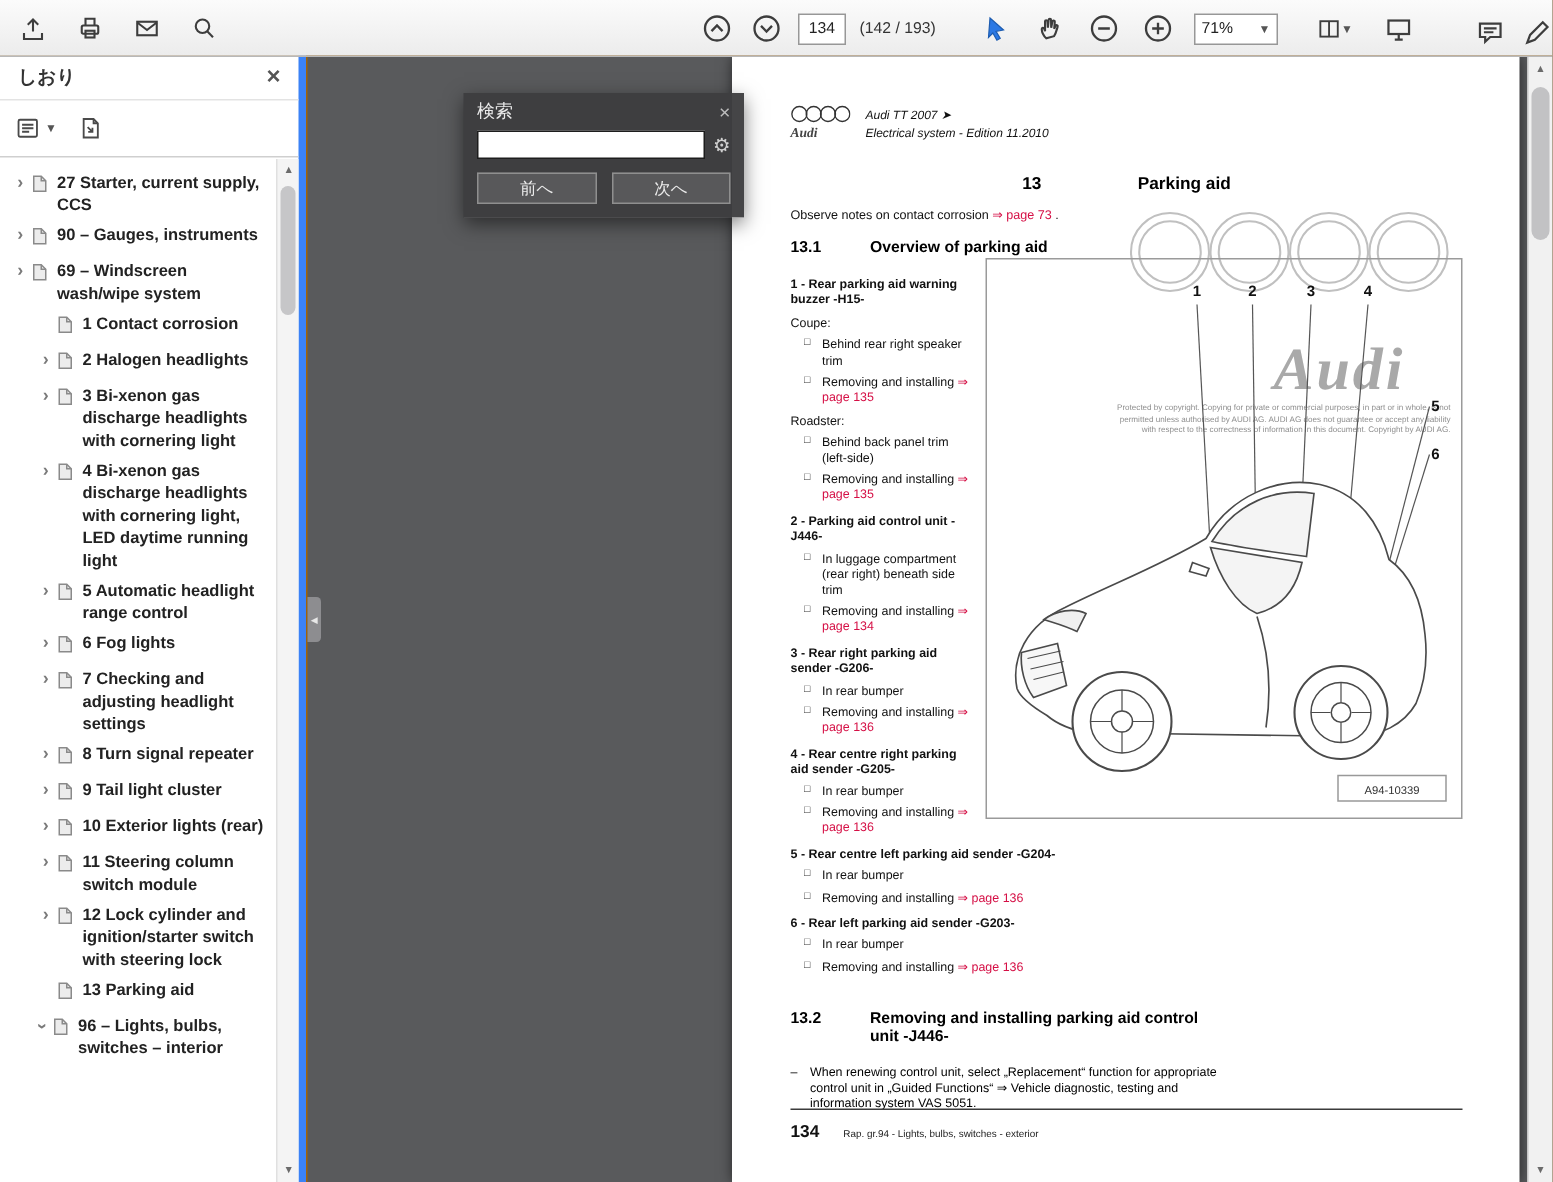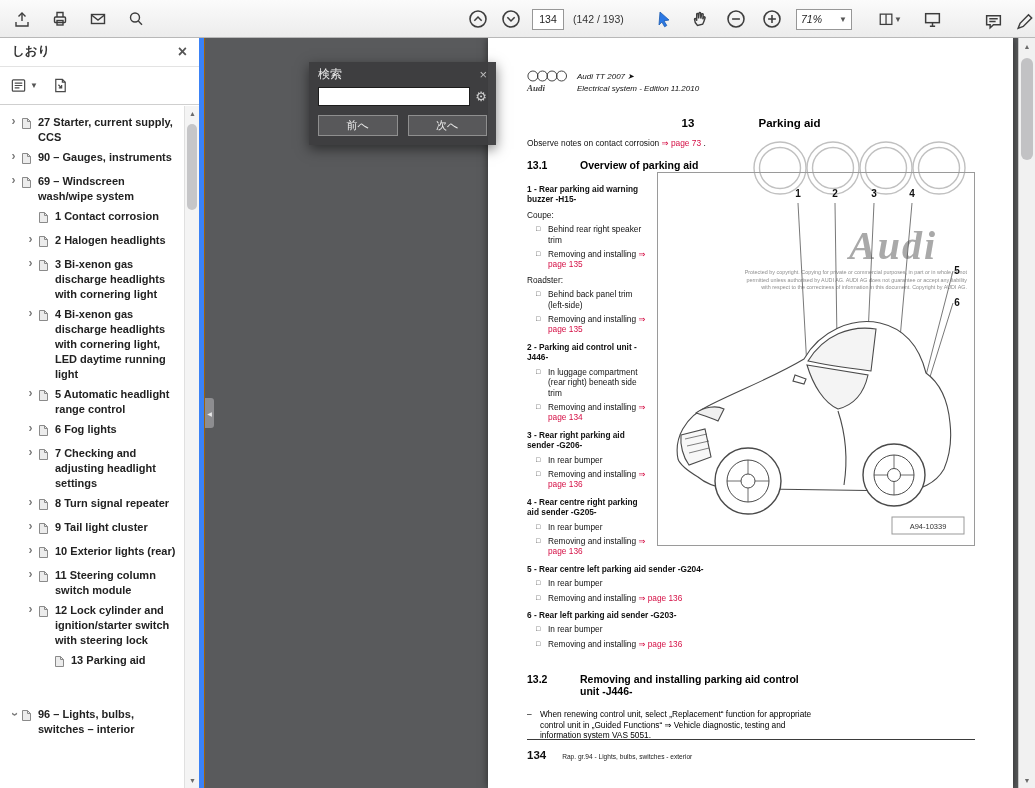--- a/index.html
+++ b/index.html
@@ -14,21 +14,21 @@
   .tbi svg { stroke:#3d3d3d; fill:none; stroke-width:1.4; }
   .tb-g1 { position:absolute; left:10px; top:6px; display:flex; gap:14px; }
   .tb-g2 { position:absolute; left:466px; top:6px; display:flex; gap:9px; align-items:center; }
   .tb-g3 { position:absolute; left:652px; top:6px; display:flex; gap:12px; align-items:center; }
   .tb-g4 { position:absolute; left:878px; top:6px; display:flex; gap:18px; align-items:center; }
   .page-input { width:32px; height:21px; border:1px solid #979797; background:#fff;
     font-size:10.5px; text-align:center; color:#222; }
   .page-count { font-size:10.5px; color:#333; white-space:nowrap; }
   .zoom-box { width:56px; height:21px; border:1px solid #979797; background:#fff;
     font-size:10.5px; color:#222; display:flex; align-items:center; justify-content:space-between;
-    padding:0 4px; cursor:pointer;font-style:italic; }
+    padding:0 4px; cursor:pointer; }
   .caret { font-size:8px; color:#555; }
   .tb-bubble { position:absolute; left:981px; top:8px; }
   .tb-pen { position:absolute; left:1014px; top:8px; width:21px; overflow:hidden; }
 
   
   .sidebar { position:absolute; top:37px; left:0; width:204px; bottom:0; background:#ffffff;
     border-right:5px solid #3b82f6; z-index:20;font-weight:bold; }
   .sb-header { height:30px; display:flex; align-items:center; justify-content:space-between;
     padding:0 12px; border-bottom:1px solid #e3e3e3; }
   .sb-title { font-size:12.5px; color:#333; }
@@ -375,29 +375,29 @@
           <span class="bm-label">11 Steering column switch module</span>
         </div>
         <div class="bm-row" style="padding-left: 23px;">
           <span class="bm-chev">›</span>
           <span class="bm-ic"><svg width="11" height="13" viewBox="0 0 11 13">
               <path d="M1.5 1.5h5l3 3v7h-8z" fill="#ececec" stroke="#8a8a8a"></path>
               <path d="M6.5 1.5v3h3" fill="none" stroke="#8a8a8a"></path>
             </svg></span>
           <span class="bm-label">12 Lock cylinder and ignition/starter switch with steering lock</span>
         </div>
-        <div class="bm-row" style="padding-left: 39px;">
+        <div class="bm-row" style="padding-left: 23px;">
           <span class="bm-chev"></span>
           <span class="bm-ic"><svg width="11" height="13" viewBox="0 0 11 13">
               <path d="M1.5 1.5h5l3 3v7h-8z" fill="#ececec" stroke="#8a8a8a"></path>
               <path d="M6.5 1.5v3h3" fill="none" stroke="#8a8a8a"></path>
             </svg></span>
           <span class="bm-label">13 Parking aid</span>
         </div>
-        <div class="bm-row" style="padding-left: 6px; margin-top: 30px;">
+        <div class="bm-row" style="padding-left: 20px;">
           <span class="bm-chev open">›</span>
           <span class="bm-ic"><svg width="11" height="13" viewBox="0 0 11 13">
               <path d="M1.5 1.5h5l3 3v7h-8z" fill="#ececec" stroke="#8a8a8a"></path>
               <path d="M6.5 1.5v3h3" fill="none" stroke="#8a8a8a"></path>
             </svg></span>
           <span class="bm-label">96 – Lights, bulbs, switches – interior</span>
         </div>
       </div>
     <div class="sb-scroll">
       <span class="sb-arrow" style="top:0;">▲</span>

